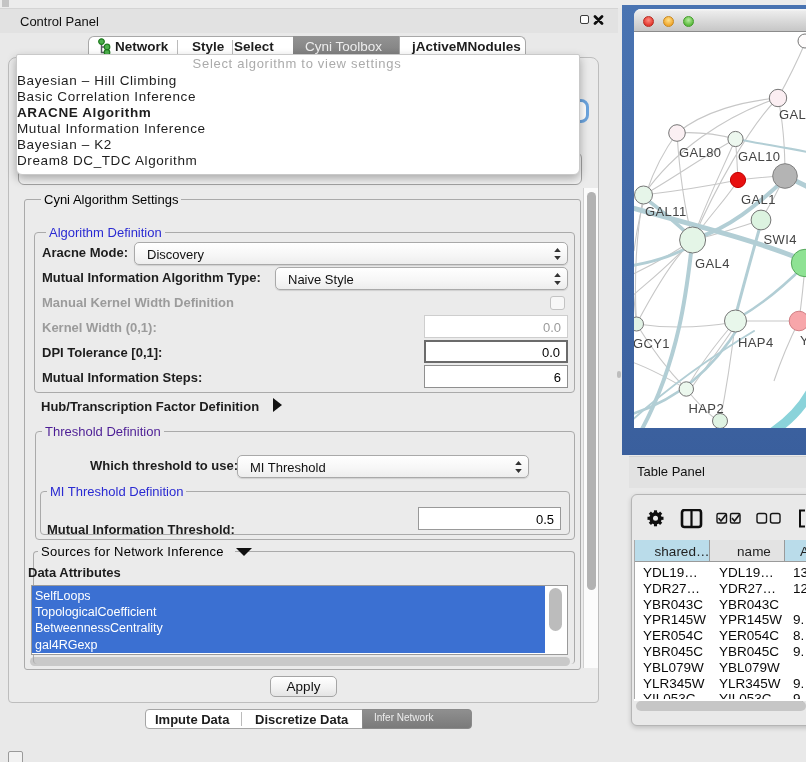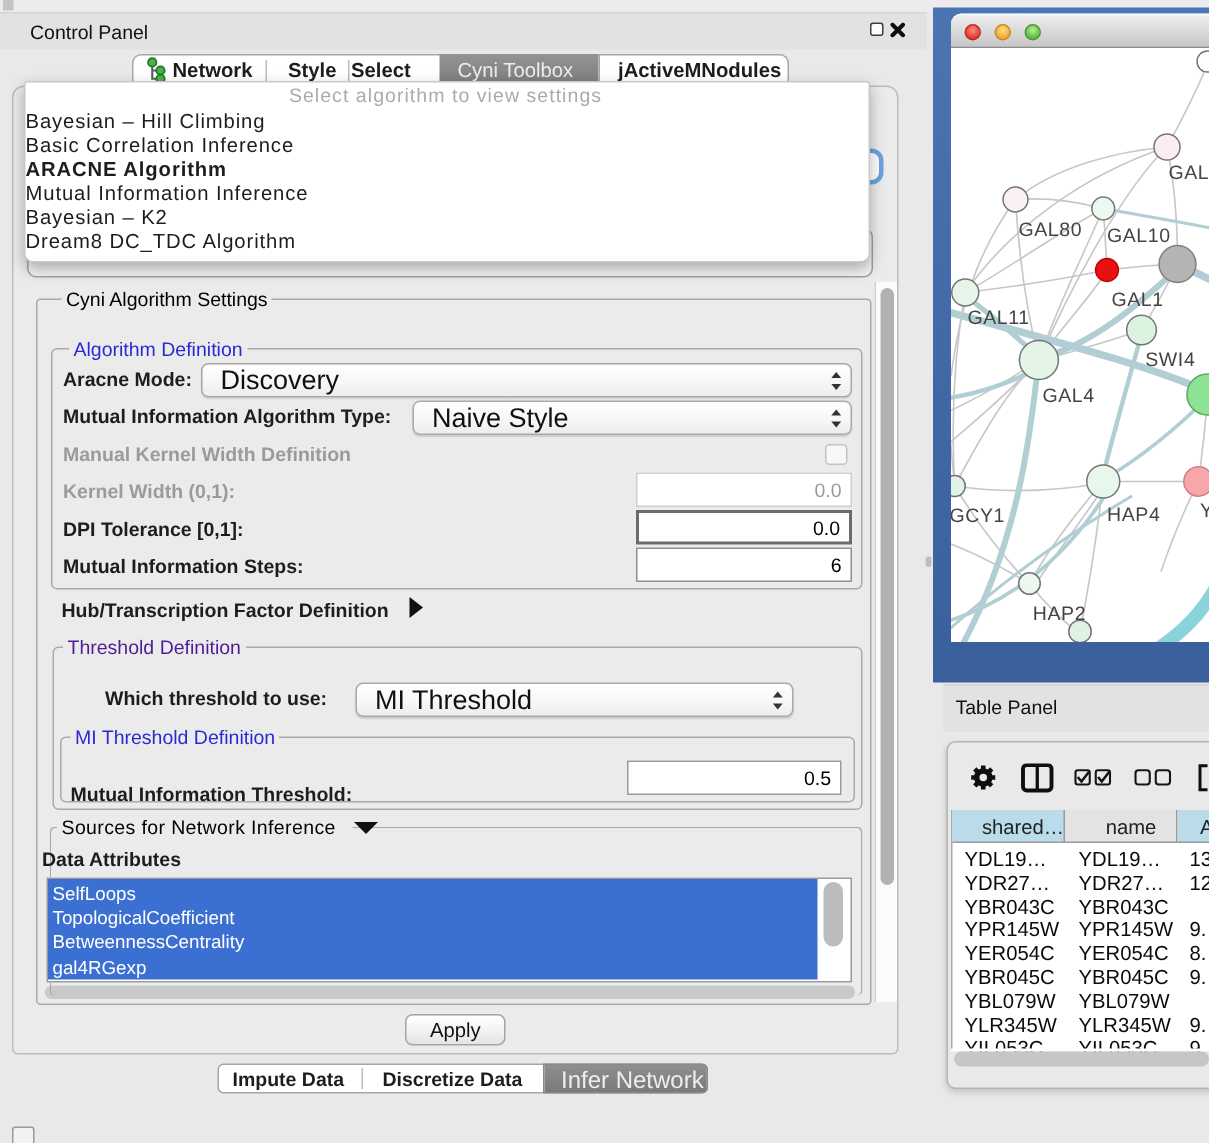--- a/index.html
+++ b/index.html
@@ -5,21 +5,21 @@
   body{width:806px;height:762px;overflow:hidden;background:#e9e9e9;
        font-family:"Liberation Sans",sans-serif;position:relative;}
   .abs{position:absolute;}
   .b13{font-weight:bold;font-size:13px;color:#1d1d1d;}
   .n13{font-size:13px;color:#1d1d1d;}
   .gray{color:#9b9b9b;}
   .combo{position:absolute;border:1px solid #a9a9a9;border-radius:5px;
      background:linear-gradient(#ffffff,#f6f6f6 60%,#ededed);
      box-shadow:0 1px 1px rgba(0,0,0,0.12);}
   .combo .ct{position:absolute;left:12px;top:50%;transform:translateY(-50%);
-     font-size:18px;color:#111;white-space:nowrap;}
+     font-size:13px;color:#111;white-space:nowrap;}
   .stepper{position:absolute;right:5px;top:50%;transform:translateY(-50%);width:9px;height:14px;}
   .field{position:absolute;background:#fff;font-size:13px;text-align:right;}
   .field span{position:absolute;right:6px;top:50%;transform:translateY(-50%);}
   .group{position:absolute;border:1px solid #aaaaaa;border-radius:4px;}
   .gtitle{position:absolute;top:-8px;background:#ebebeb;padding:0 3px;font-size:13px;line-height:15px;white-space:nowrap;}
 </style></head>
 <body>
 
 <div class="abs" style="left:0;top:0;width:806px;height:8px;background:#ececec;"></div>
 <div class="abs" style="left:2px;top:0;width:7px;height:7px;background:#c4c4c4;"></div>
@@ -100,21 +100,21 @@
 <div class="field" style="left:424px;top:365px;width:144px;height:23px;border:1px solid #8f8f8f;box-sizing:border-box;">
     <span>6</span>
   </div>
 
 <div class="abs b13" style="left:41px;top:399px;">Hub/Transcription Factor Definition</div>
 <div class="abs" style="left:273px;top:398px;width:0;height:0;border-left:9px solid #111;border-top:7px solid transparent;border-bottom:7px solid transparent;"></div>
 
 <div class="group" style="left:35px;top:431px;width:538px;height:107px;">
   <div class="gtitle" style="left:6px;color:#4c1d95;">Threshold Definition</div>
 </div>
-<div class="abs b13" style="left:70px;top:458px;">Which threshold to use:</div>
+<div class="abs b13" style="left:90px;top:458px;">Which threshold to use:</div>
 <div class="combo" style="left:237px;top:455px;width:290px;height:21px;">
     <span class="ct">MI Threshold</span>
   <svg class="stepper" viewBox="0 0 9 14">
       <path d="M1.2 5 L4.5 1 L7.8 5 Z M1.2 9 L4.5 13 L7.8 9 Z" fill="#333"></path>
     </svg>
   </div>
 
 <div class="group" style="left:40px;top:491px;width:528px;height:42px;">
   <div class="gtitle" style="left:6px;color:#2a2ad2;">MI Threshold Definition</div>
 </div>
@@ -135,21 +135,21 @@
 <div class="abs" style="left:549px;top:588px;width:13px;height:43px;background:#bcbcbc;border-radius:7px;"></div>
 
 <div class="abs" style="left:270px;top:676px;width:67px;height:21px;border:1px solid #a5a5a5;border-radius:5px;background:linear-gradient(#ffffff,#f2f2f2 55%,#e4e4e4);box-sizing:border-box;text-align:center;">
   <span style="font-size:13.5px;color:#111;line-height:20px;">Apply</span></div>
 
 <div class="abs" style="left:145px;top:709px;width:327px;height:20px;background:#fff;border:1px solid #a5a5a5;border-radius:4px;box-sizing:border-box;"></div>
 <div class="abs" style="left:241px;top:712px;width:1px;height:14px;background:#bbb;"></div>
 <div class="abs" style="left:362px;top:709px;width:110px;height:20px;background:linear-gradient(#8f8f8f,#7a7a7a);border:1px solid #8a8a8a;border-radius:0 4px 4px 0;box-sizing:border-box;"></div>
 <div class="abs b13" style="left:155px;top:712px;">Impute Data</div>
 <div class="abs b13" style="left:255px;top:712px;">Discretize Data</div>
-<div class="abs" style="left:374px;top:712px;font-size:16px;color:#ededed;">Infer Network</div>
+<div class="abs" style="left:374px;top:712px;font-size:10px;color:#ededed;">Infer Network</div>
 
 <div class="abs" style="left:8px;top:751px;width:13px;height:11px;border:1px solid #9a9a9a;border-radius:2px;background:#f2f2f2;"></div>
 
 <div class="abs" style="left:16px;top:54px;width:562px;height:119px;background:#fff;border:1px solid #c9c9c9;border-radius:2px 2px 6px 6px;box-shadow:0 4px 10px rgba(0,0,0,0.30);"></div>
 <div class="abs" style="left:16px;top:56px;width:562px;text-align:center;font-size:13px;color:#ababab;letter-spacing:0.7px;">Select algorithm to view settings</div>
 <div class="abs" style="left:17px;top:73px;font-size:13.5px;color:#1d1d1d;letter-spacing:0.6px;line-height:16.1px;">Bayesian – Hill Climbing<br>Basic Correlation Inference<br><b>ARACNE Algorithm</b><br>Mutual Information Inference<br>Bayesian – K2<br>Dream8 DC_TDC Algorithm</div>
 
 <div class="abs" style="left:622px;top:5px;width:184px;height:450px;background:linear-gradient(#4a74b2,#3a5f9d);"></div>
 
 <div class="abs" style="left:634px;top:9px;width:172px;height:419px;background:#fff;border-radius:7px 0 0 0;overflow:hidden;">

